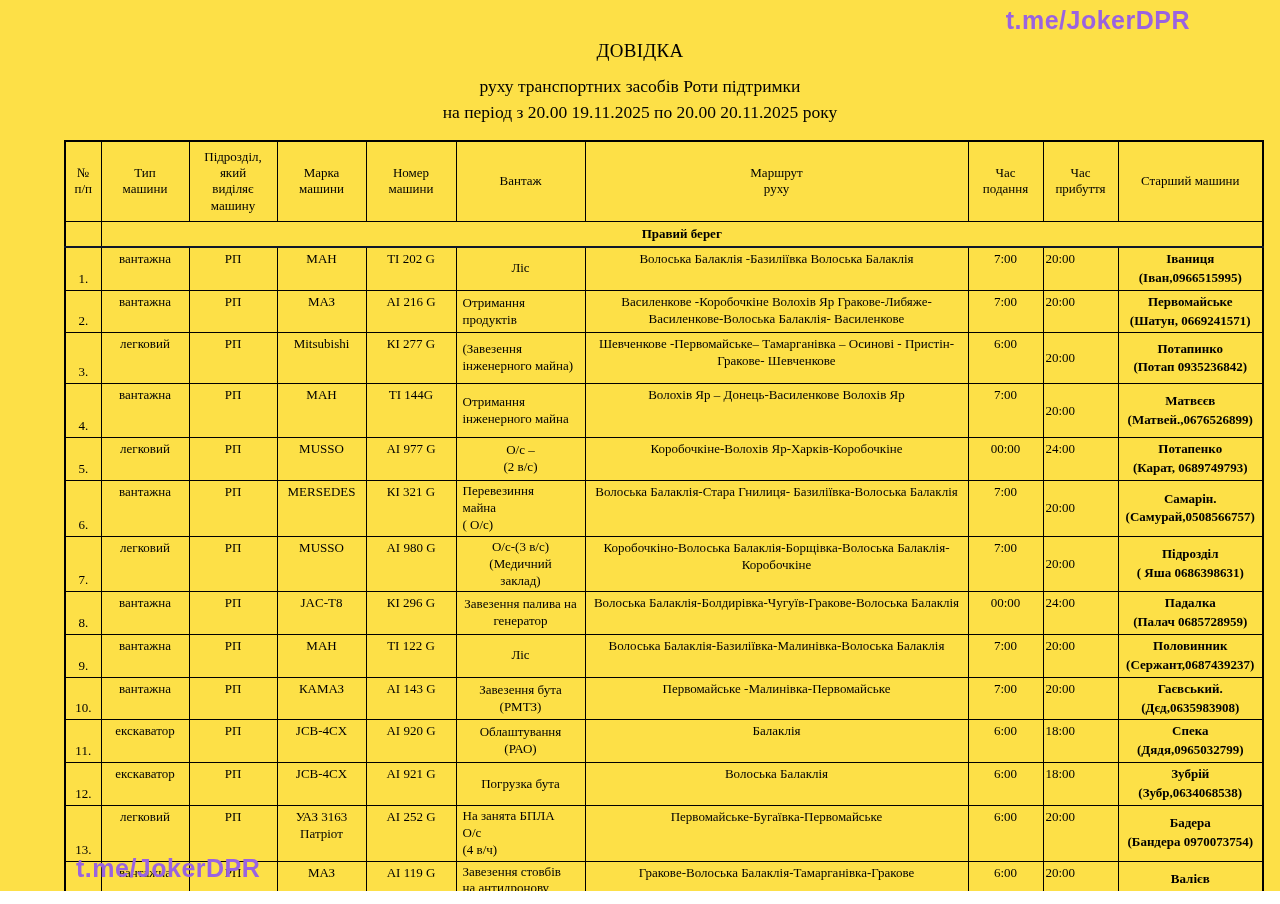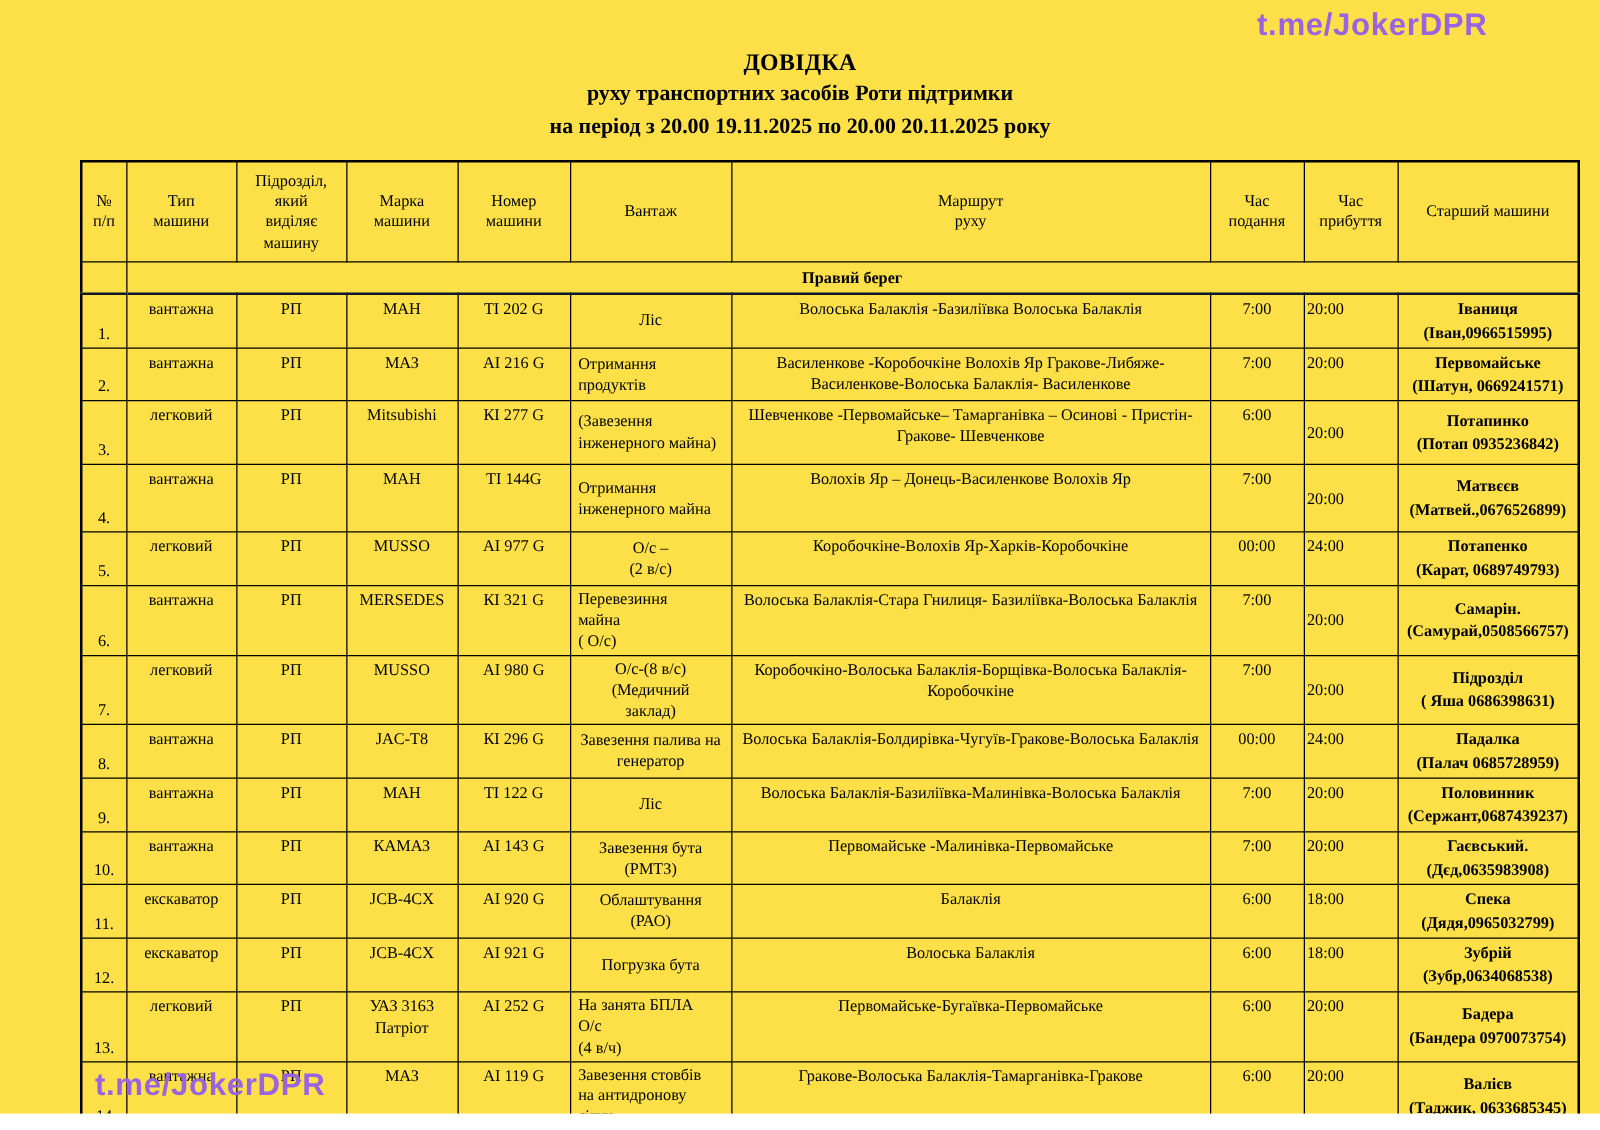--- a/index.html
+++ b/index.html
@@ -15,23 +15,23 @@
   }
   .watermark {
     position: absolute;
     font-family: "Liberation Sans", "DejaVu Sans", sans-serif;
     font-weight: bold;
     font-size: 25px;
     letter-spacing: 0.5px;
   }
   .watermark.top { top: 6px; right: 90px; }
   .watermark.bottom { top: 854px; left: 76px; }
-  .titles { padding-top: 40px; text-align: center; font-weight: bold; }
+  .titles { padding-top: 40px; text-align: center; font-weight: normal; }
   .titles .t1 { font-size: 19px; letter-spacing: 0.3px; }
-  .titles .t2 { font-size: 17.5px; margin-top: 2px; }
+  .titles .t2 { font-size: 17.5px; margin-top: 14px; }
   .titles .t3 { font-size: 17.5px; margin-top: 5px; }
   table.doc {
     margin: 17px 0 0 64px;
     border-collapse: collapse;
     table-layout: fixed;
     width: 1198px;
     border: 2px solid #000;
   }
   table.doc th, table.doc td {
     border: 1px solid #000;
@@ -224,21 +224,21 @@
             <div>Самарін.</div>
             <div>(Самурай,0508566757)</div>
           </td>
         </tr>
         <tr style="height: 54px;">
           <td class="num">7.</td>
           <td class="type">легковий</td>
           <td class="unit">РП</td>
           <td class="brand">MUSSO</td>
           <td class="plate">АІ 980 G</td>
-          <td class="cargo">О/с-(8 в/с)
+          <td class="cargo">О/с-(3 в/с)
 (Медичний
 заклад)</td>
           <td class="route">Коробочкіно-Волоська Балаклія-Борщівка-Волоська Балаклія-Коробочкіне</td>
           <td class="depart">7:00</td>
           <td class="arrive arrive-mid">20:00</td>
           <td class="senior">
             <div>Підрозділ</div>
             <div>( Яша  0686398631)</div>
           </td>
         </tr>

